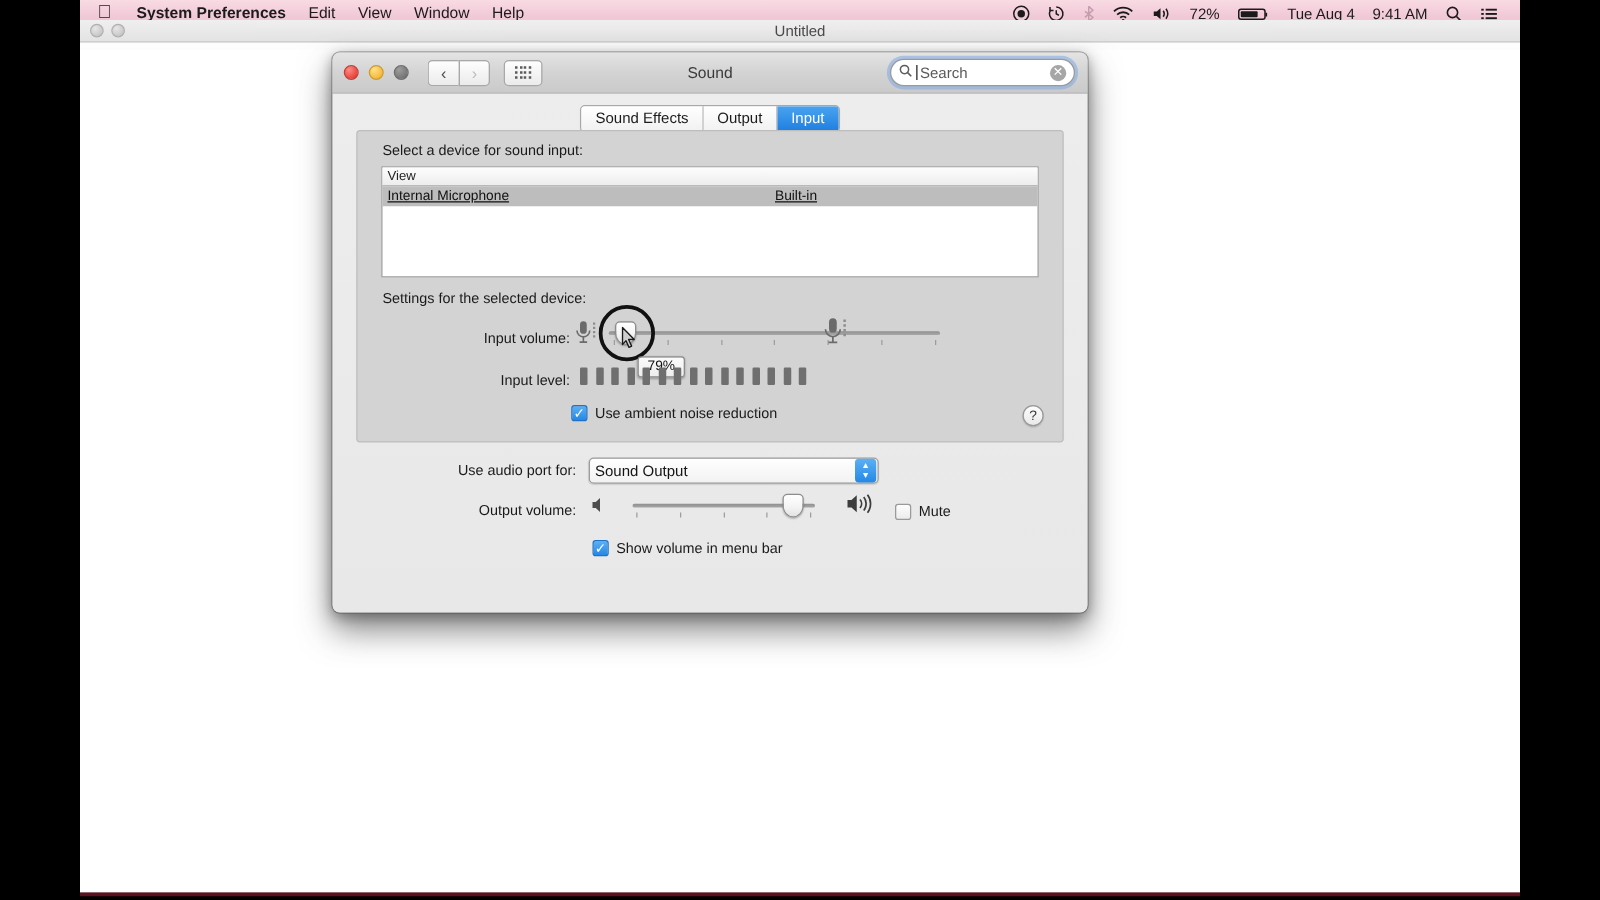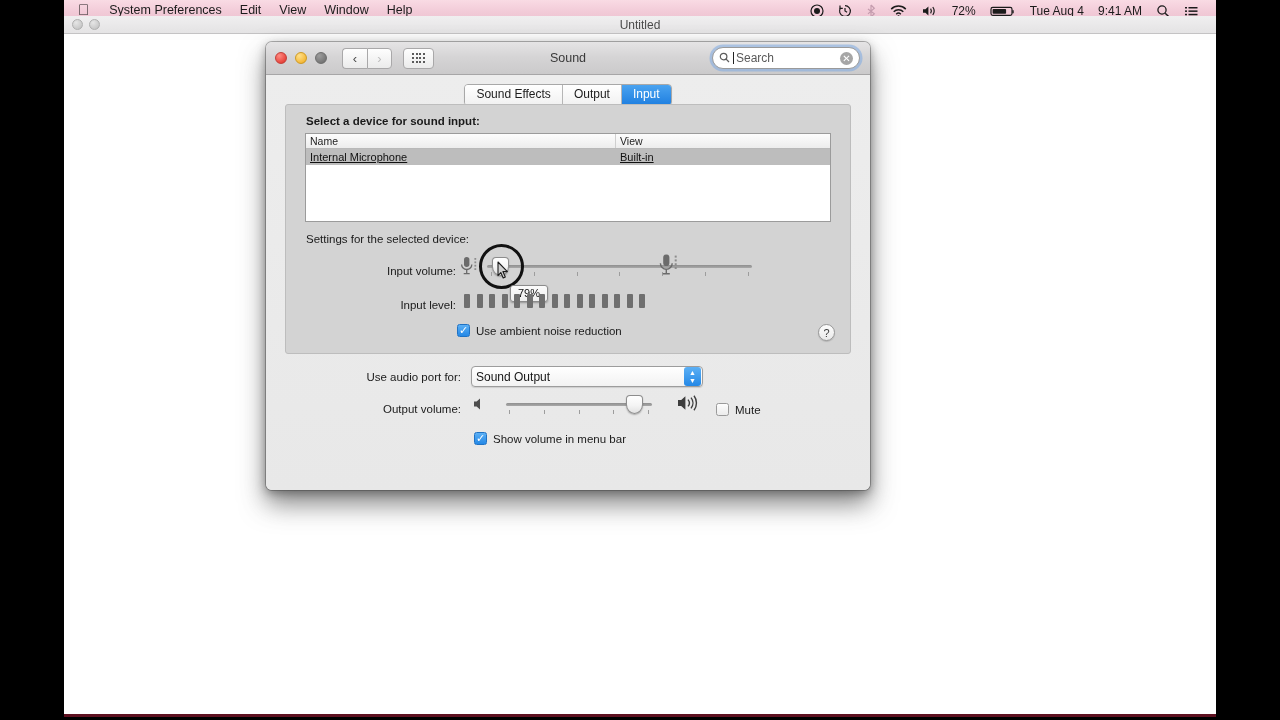--- a/index.html
+++ b/index.html
@@ -29,21 +29,21 @@
     border-bottom: 1px solid #d7a9ba;
     display: flex; align-items: center;
     font-size: 12.5px; color: #1b1b1b;
   }
   .mb-left { display: flex; align-items: center; height: 100%; }
   .mb-right { margin-left: auto; display: flex; align-items: center; height: 100%; padding-right: 10px; }
   .mb-item {
     padding: 0 9px; height: 100%; display: flex; align-items: center;
     line-height: 1; white-space: nowrap;
   }
-  .mb-item.bold { font-weight: normal; }
+  .mb-item.bold { font-weight: bold; }
   .apple-logo { padding: 0 11px 0 14px; font-size: 15px; position: relative; top: -1px; }
   .mb-stat {
     padding: 0 7px; height: 100%; display: flex; align-items: center;
     font-size: 12px; white-space: nowrap;
   }
   .mb-stat svg { display: block; }
 
   
   .bgwin {
     position: absolute; left: 64px; top: 16px; width: 1152px; height: 18px;
@@ -159,21 +159,21 @@
   }
 
   
   .groupbox {
     position: absolute; left: 19px; top: 29px; right: 19px; height: 250px;
     background: #d3d3d3;
     border: 1px solid #bdbdbd;
     border-radius: 3px;
   }
   .glabel { font-size: 11.5px; color: #1a1a1a; }
-  .glabel.bold { font-weight: bold; }
+  .glabel.bold { font-weight: normal; }
 
   .sel-label { position: absolute; left: 20px; top: 10px; }
 
   
   .table {
     position: absolute; left: 19px; top: 28px; right: 19px; height: 89px;
     background: #fff; border: 1px solid #9b9b9b;
   }
   .thead { display: flex; height: 15px;
            background: linear-gradient(to bottom, #fdfdfd, #ededed);
@@ -403,21 +403,20 @@
           <div class="tab active">Input</div>
         </div>
       </div>
 
       <div class="groupbox">
 
         <div class="glabel bold sel-label">Select a device for sound input:</div>
 
         <div class="table">
           <div class="thead">
-            <div class="th name">Name</div>
             <div class="th">View</div>
           </div>
           <div class="trow">
             <div class="td name">Internal Microphone</div>
             <div class="td">Built-in</div>
           </div>
         </div>
 
         <div class="glabel set-label">Settings for the selected device:</div>
 

